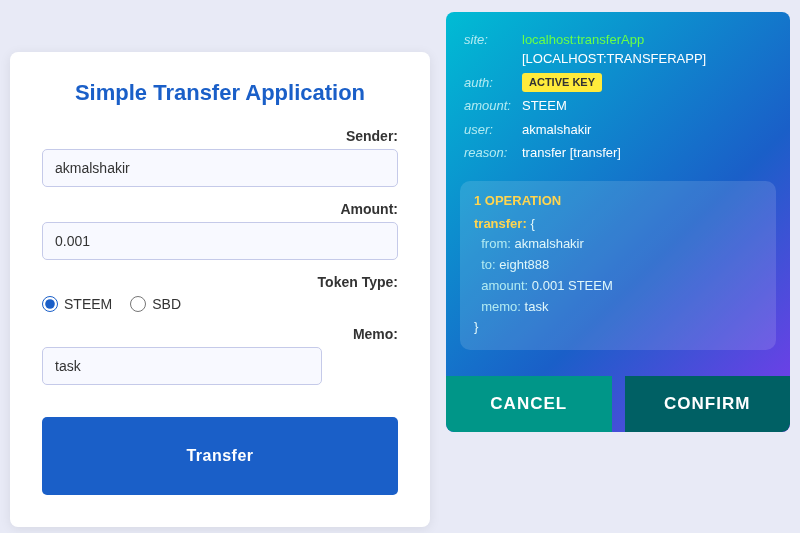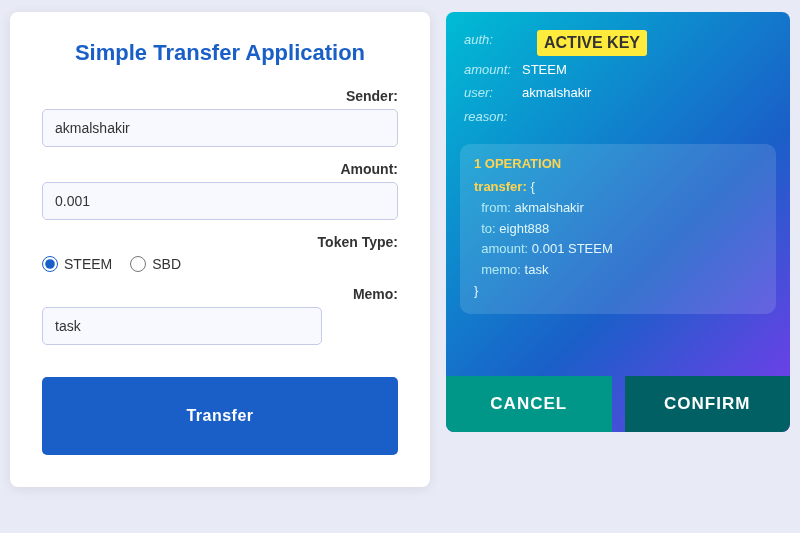--- a/index.html
+++ b/index.html
@@ -21,20 +21,21 @@
       align-items: flex-start;
     }
     
     .left-panel {
       background: #fff;
       border-radius: 8px;
       padding: 28px 32px 32px 32px;
       width: 420px;
       flex-shrink: 0;
       box-shadow: 0 2px 12px rgba(0,0,0,0.08);
+      margin-top: 40px;
     }
     .app-title {
       color: #1a5fc8;
       font-size: 22px;
       font-weight: 700;
       text-align: center;
       margin-bottom: 22px;
     }
     .form-group {
       margin-bottom: 14px;
@@ -134,23 +135,22 @@
       color: #fff;
       font-size: 13px;
       font-weight: 400;
     }
     .active-key-badge {
       background: #ffeb3b;
       color: #333;
       font-weight: 700;
       padding: 1px 7px;
       border-radius: 3px;
-      font-size: 16px;
+      font-size: 11px;
       font-style: normal;
-      margin-left: 15px;
     }
     .operation-box {
       background: rgba(255,255,255,0.13);
       border-radius: 10px;
       margin: 0 14px 14px 14px;
       padding: 12px 14px;
     }
     .op-title {
       color: #ffd54f;
       font-weight: 700;
@@ -241,33 +241,41 @@
       <label class="form-label">Memo:</label>
       <input class="memo-input" type="text" value="task" style="">
     </div>
 
     <button class="transfer-btn">Transfer</button>
   </div>
 
   <div class="right-panel">
     <div class="right-info">
       <div class="info-row">
+        <span class="info-key">site:</span>
+        <span>
+          <span class="site-url-green">localhost:transferApp</span><br>
+          <span class="site-url-white">[LOCALHOST:TRANSFERAPP]</span>
+        </span>
+      </div>
+      <div class="info-row">
         <span class="info-key">auth:</span>
         <span class="active-key-badge">ACTIVE KEY</span>
       </div>
       <div class="info-row">
         <span class="info-key">amount:</span>
         <span class="info-val">STEEM</span>
       </div>
       <div class="info-row">
         <span class="info-key">user:</span>
         <span class="info-val">akmalshakir</span>
       </div>
       <div class="info-row">
         <span class="info-key">reason:</span>
+        <span class="info-val">transfer [transfer]</span>
       </div>
     </div>
 
     <div class="operation-box">
       <div class="op-title">1 OPERATION</div>
       <div class="op-line">
         <span class="op-key">transfer:</span>
         <span>{</span>
       </div>
       <div class="op-line">

